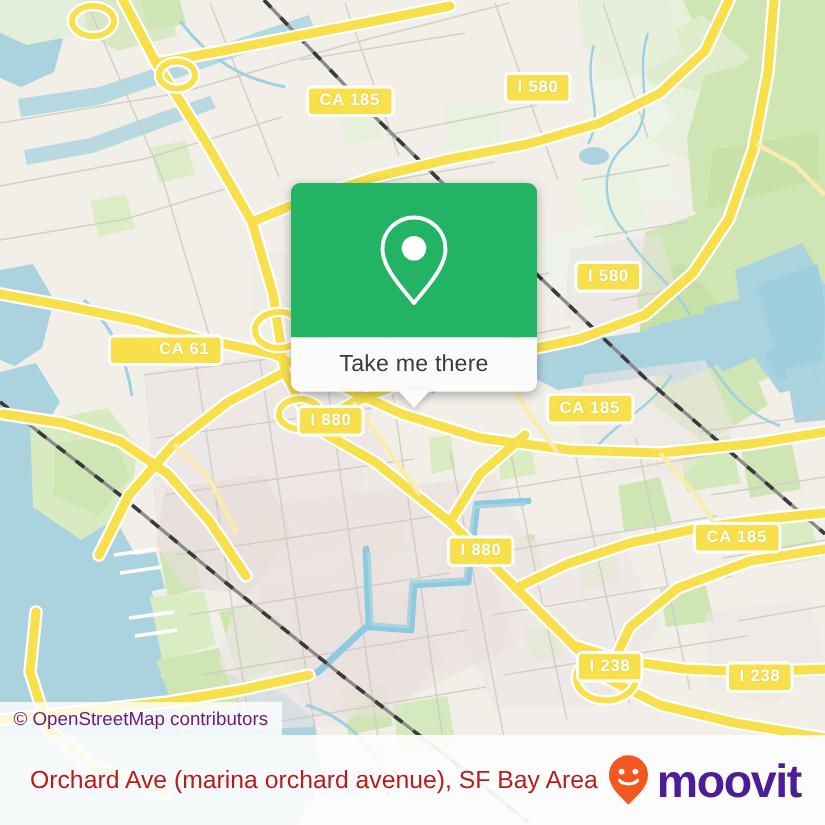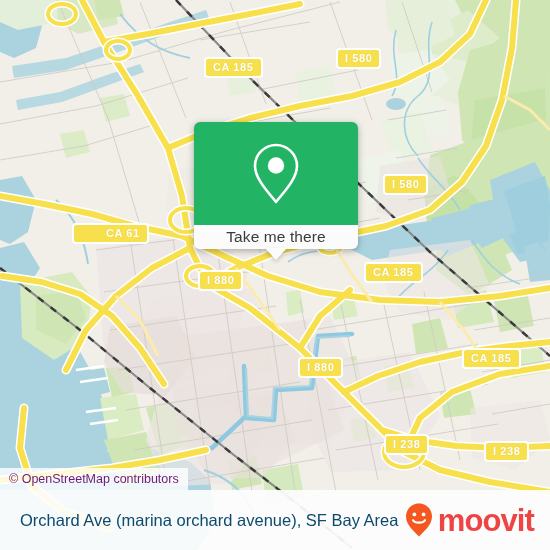--- a/index.html
+++ b/index.html
@@ -62,21 +62,21 @@
   #popup-green {
     background: #22b464;
     height: 103px;
     border-radius: 6px 6px 0 0;
     display: flex;
     align-items: center;
     justify-content: center;
   }
   #popup-white {
     background: #fbfbfb;
-    height: 24px;
+    height: 36px;
     border-radius: 0 0 6px 6px;
     display: flex;
     align-items: center;
     justify-content: center;
     position: relative;
   }
   #popup-label {
     color: #3b3b3b;
     font-size: 15.5px;
     font-family: "Liberation Sans", sans-serif;
@@ -119,33 +119,33 @@
     width: 550px;
     height: 60px;
     background: rgba(253,253,253,0.93);
     display: flex;
     align-items: center;
     z-index: 50;
   }
   #footer-title {
     position: absolute;
     left: 20px;
-    color: #0c4a6e;
+    color: #b91c1c;
     font-size: 16.5px;
     font-family: "Liberation Sans", sans-serif;
     white-space: nowrap;
   }
   #brand {
     position: absolute;
     right: 16px;
     display: flex;
     align-items: center;
   }
   #brand-wordmark {
-    color: #ef4444;
+    color: #4c1d95;
     font-size: 31px;
     font-weight: bold;
     letter-spacing: -0.9px;
     font-family: "Liberation Sans", sans-serif;
     margin-left: 4px;
     line-height: 31px;
   }
 </style>
 </head>
 <body>

